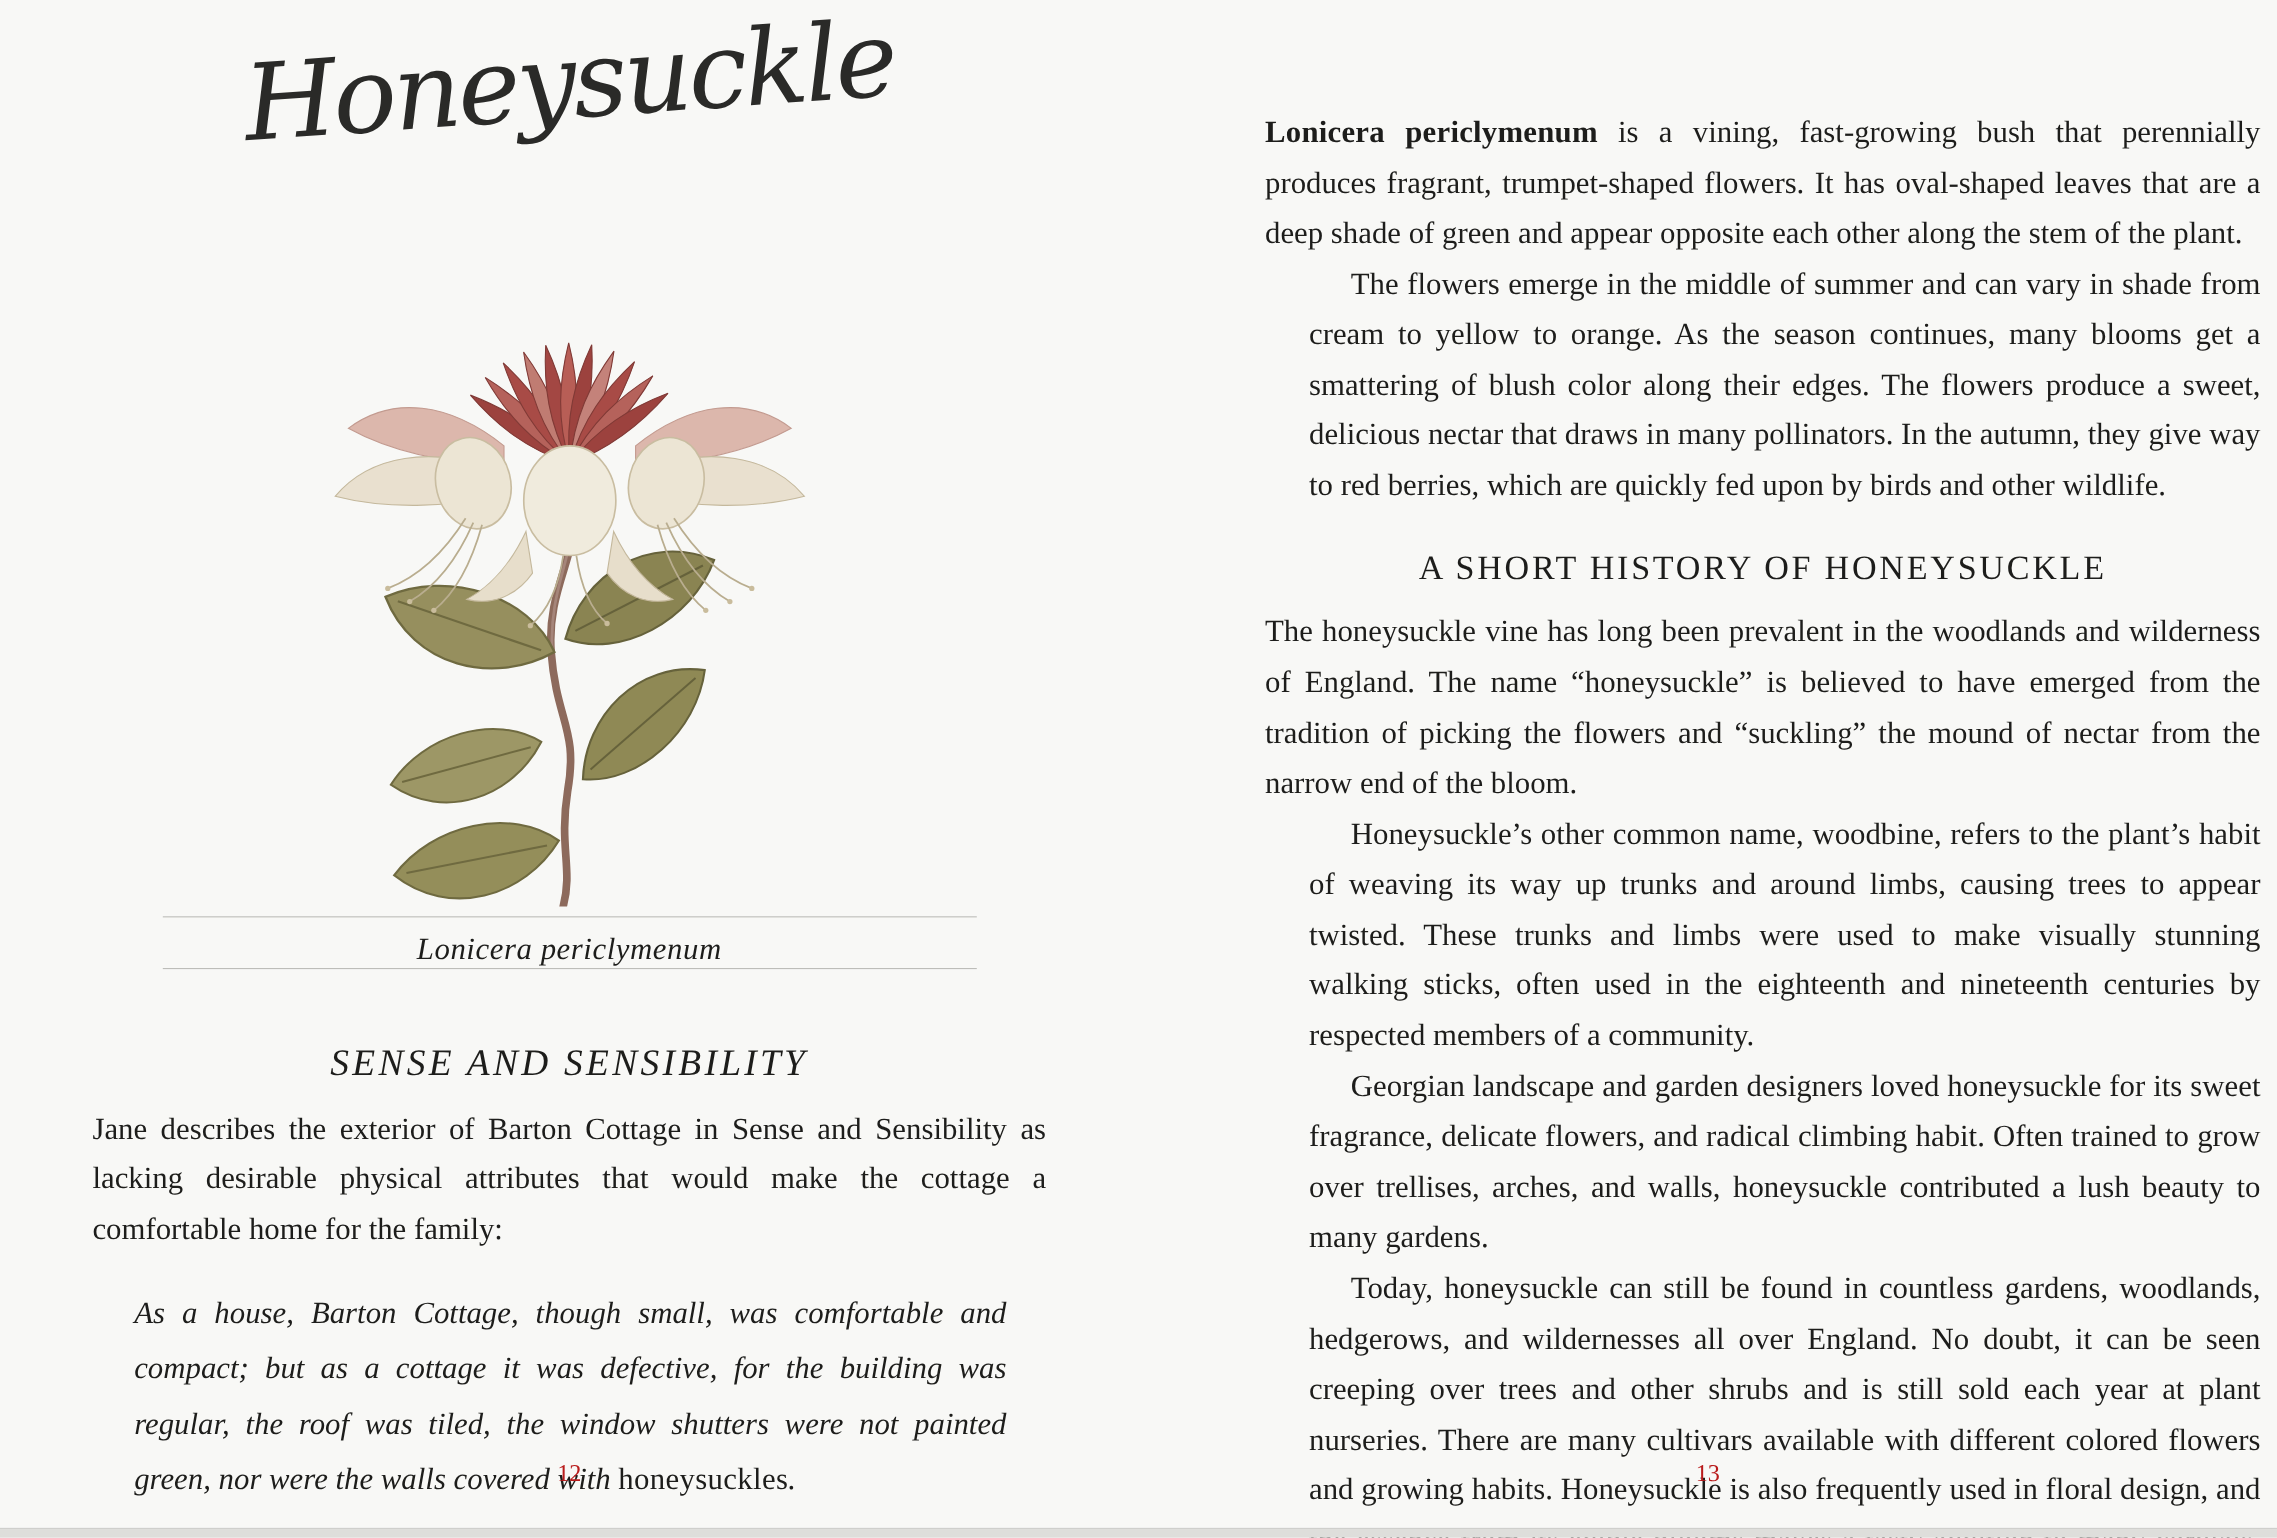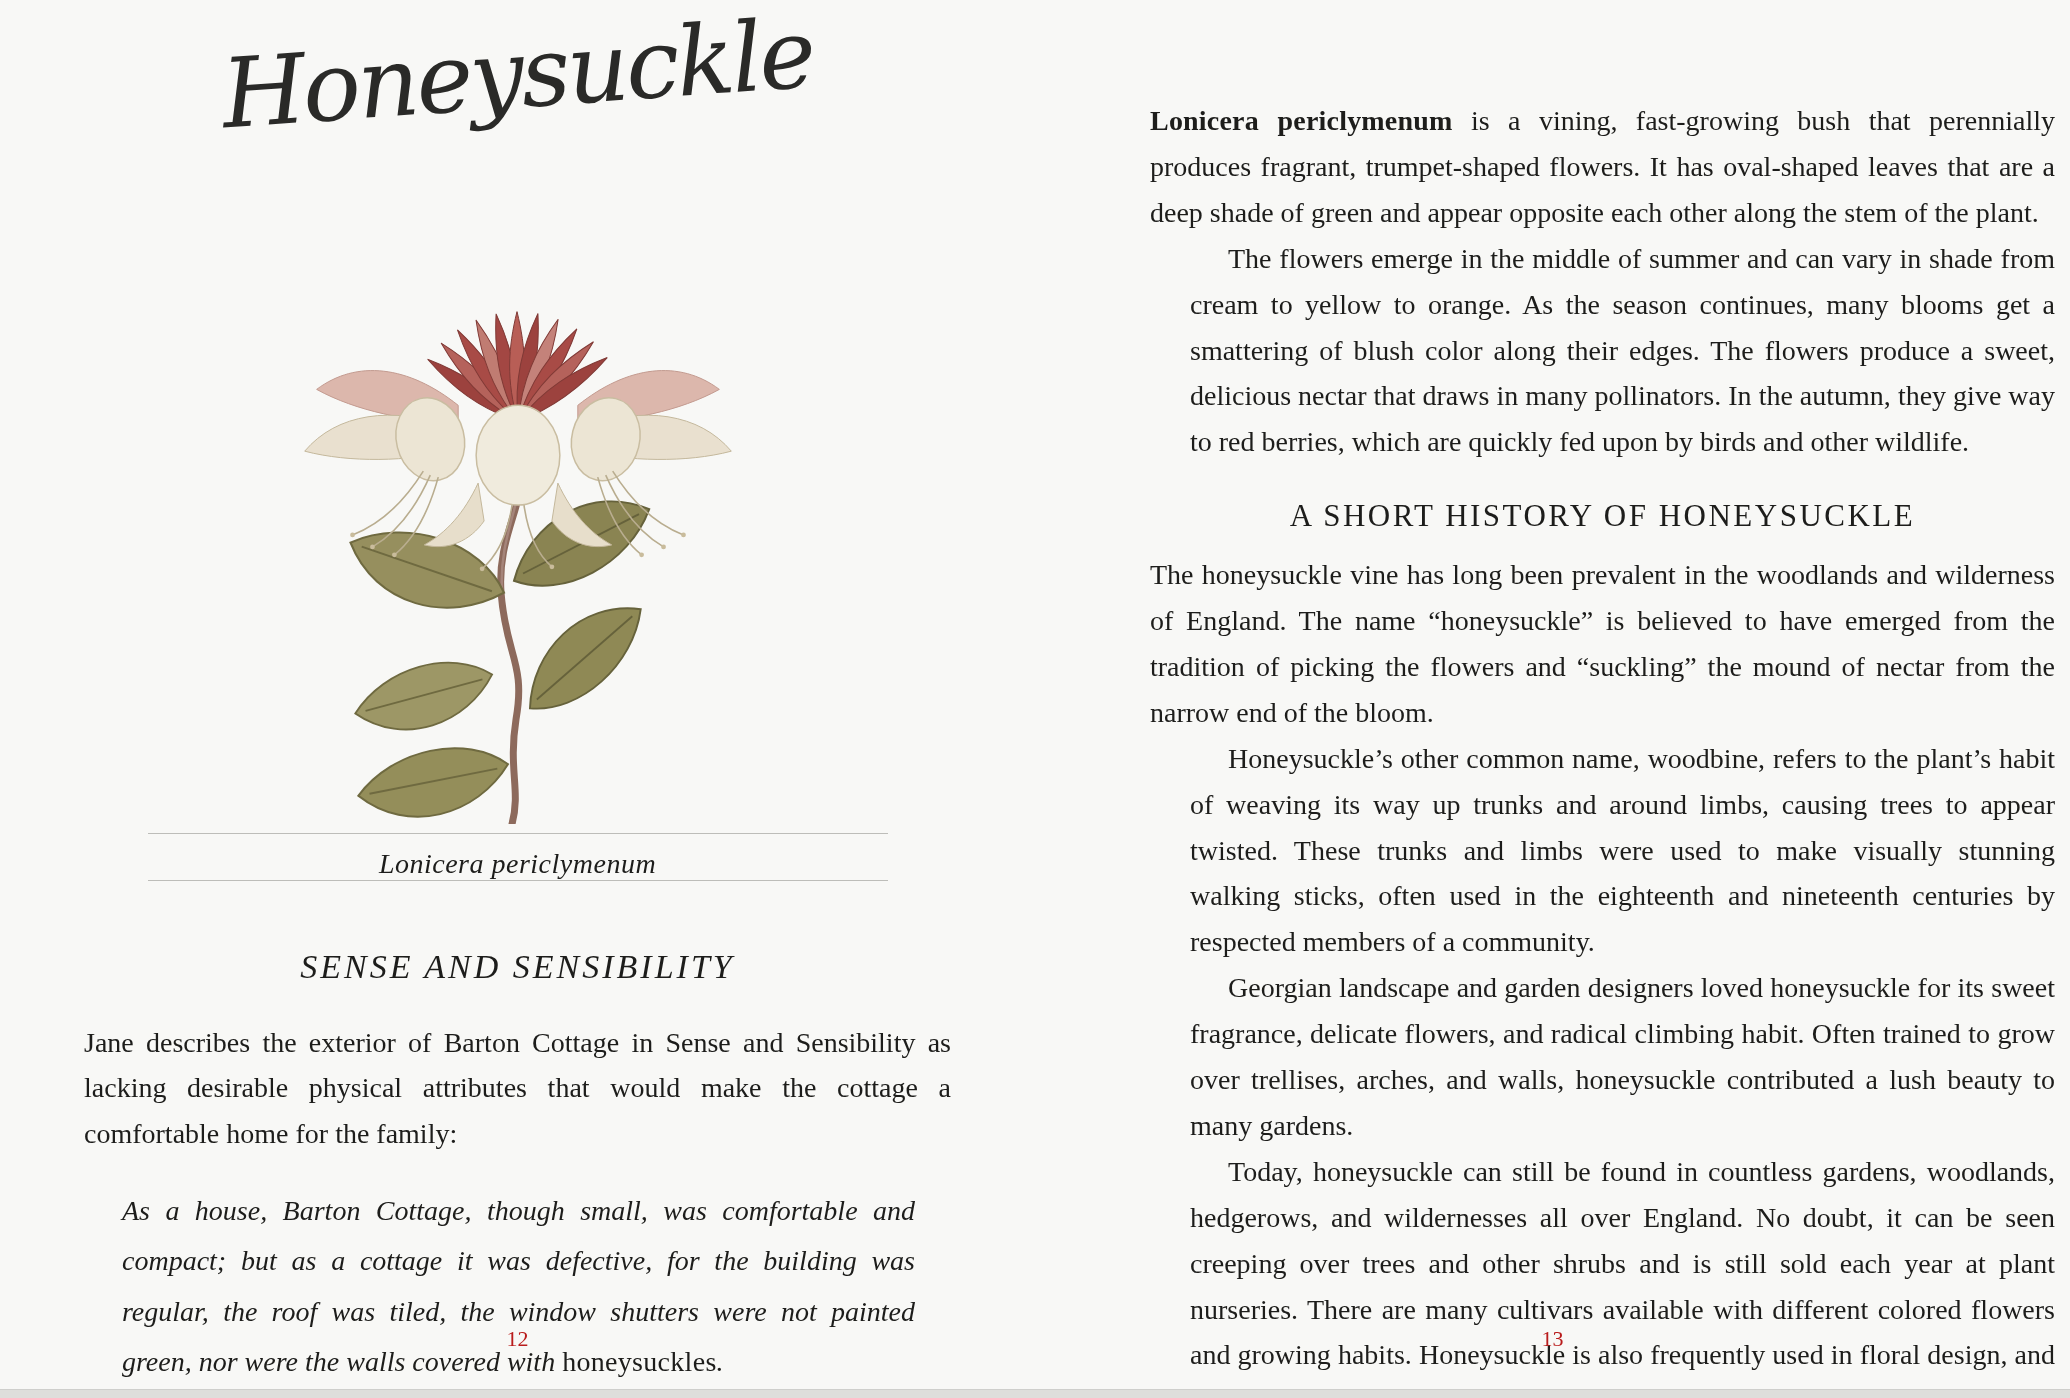--- a/index.html
+++ b/index.html
@@ -57,21 +57,21 @@
   .common-names .label { letter-spacing: 2.5px; }
   .section {
     position: absolute; top: 948px; left: 0; width: 100%;
   }
   .section-heading {
     text-align: center;
     font-style: italic;
     font-size: 34px;
     font-weight: 400;
     letter-spacing: 3px;
-    margin-bottom: 34px;
+    margin-bottom: 18px;
   }
   .intro-para {
     font-size: 28px;
     line-height: 1.62;
     text-align: justify;
     padding: 0 84px;
   }
   .quote-block {
     font-style: italic;
     font-size: 28px;

